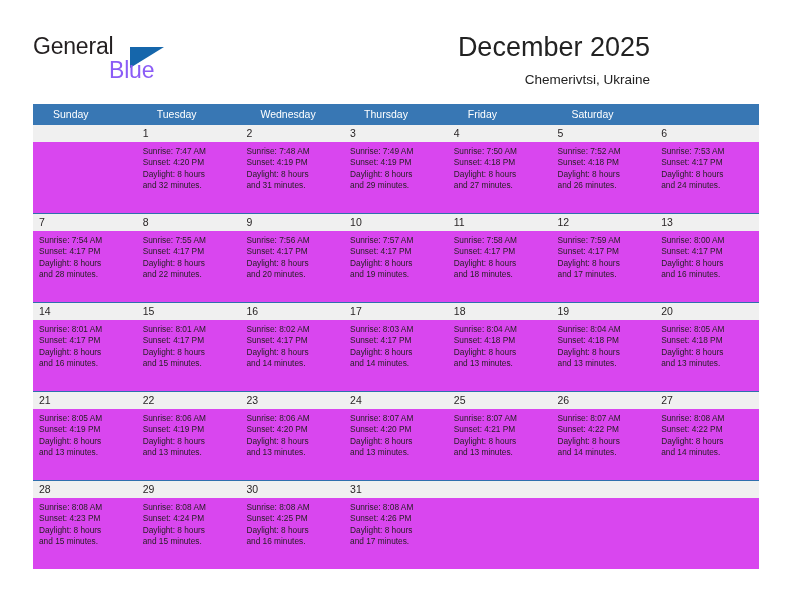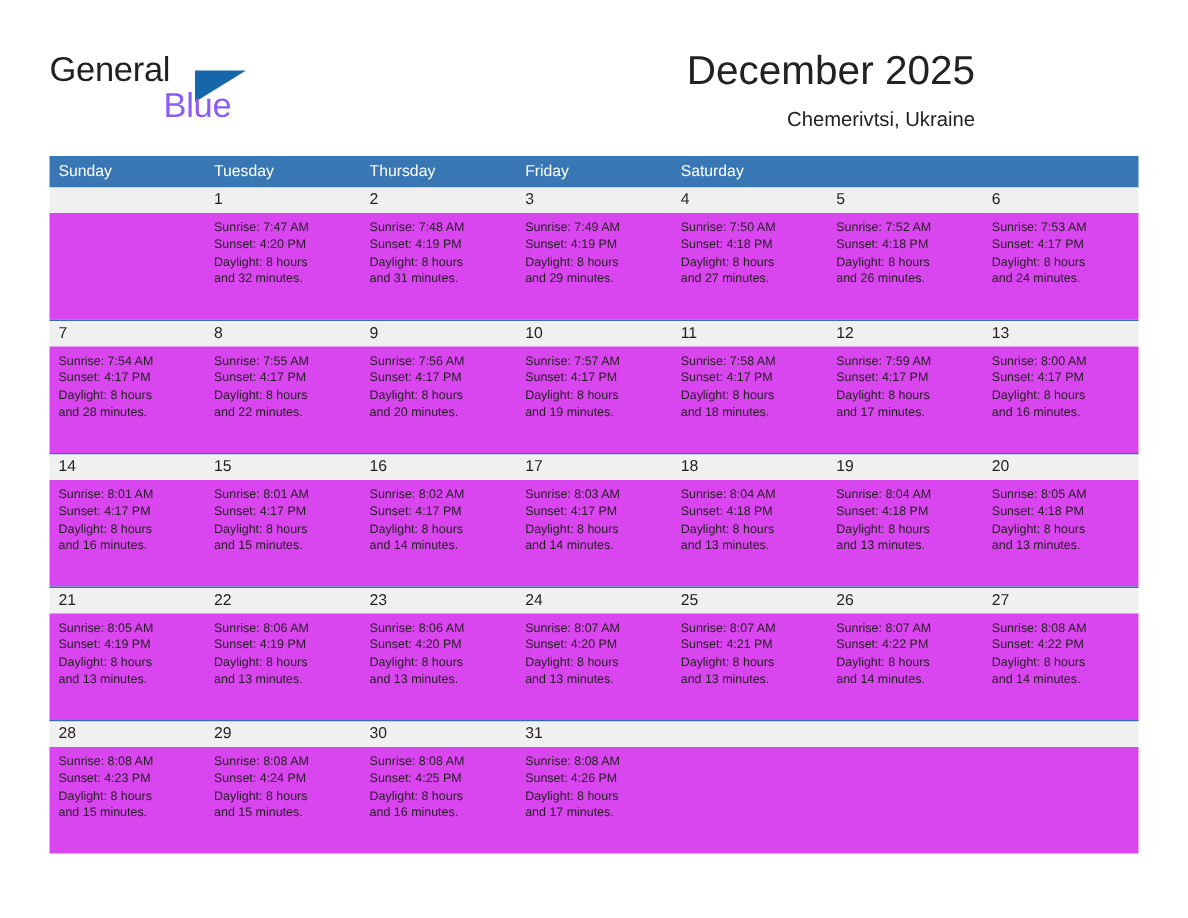--- a/index.html
+++ b/index.html
@@ -100,21 +100,21 @@
   .dow-row {
     display: flex;
     width: 726px;
     height: 21px;
     background: #3877b4;
   }
   .dow-cell {
     flex: 0 0 103.71px;
     width: 103.71px;
     box-sizing: border-box;
-    padding-left: 6px;
+    padding-left: 20px;
     color: #ffffff;
     font-size: 10.5px;
     line-height: 21px;
     white-space: nowrap;
     overflow: hidden;
   }
 
   .week {
     width: 726px;
     border-top: 1.3px solid #2f6fad;
@@ -178,20 +178,21 @@
       <div class="cal-subtitle">Chemerivtsi, Ukraine</div>
     </div>
 
   </div>
 
   <div class="calendar">
 
     <div class="dow-row">
       <div class="dow-cell">Sunday</div>
       <div class="dow-cell">Tuesday</div>
+      <div class="dow-cell">Wednesday</div>
       <div class="dow-cell">Thursday</div>
       <div class="dow-cell">Friday</div>
       <div class="dow-cell">Saturday</div>
     </div>
 
     <div class="week week-first">
       <div class="num-row">
         <div class="num-cell"></div>
         <div class="num-cell">1</div>
         <div class="num-cell">2</div>

